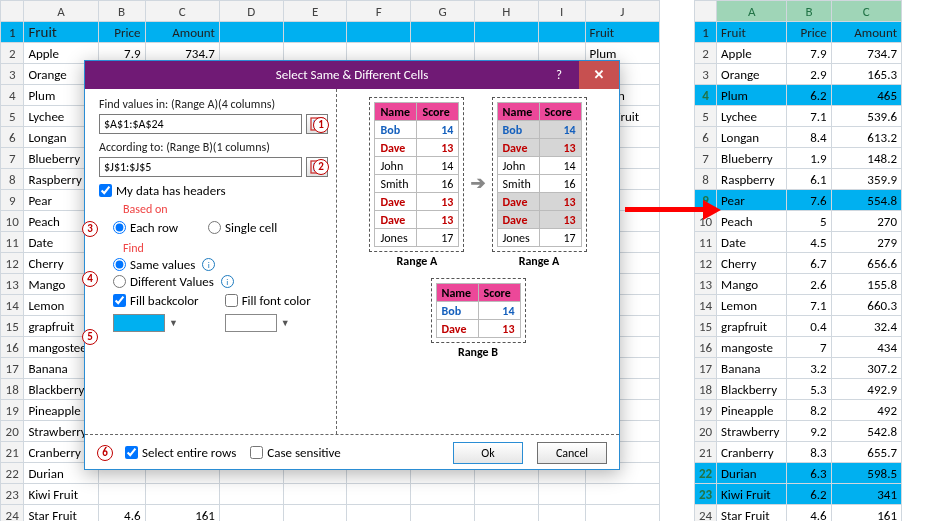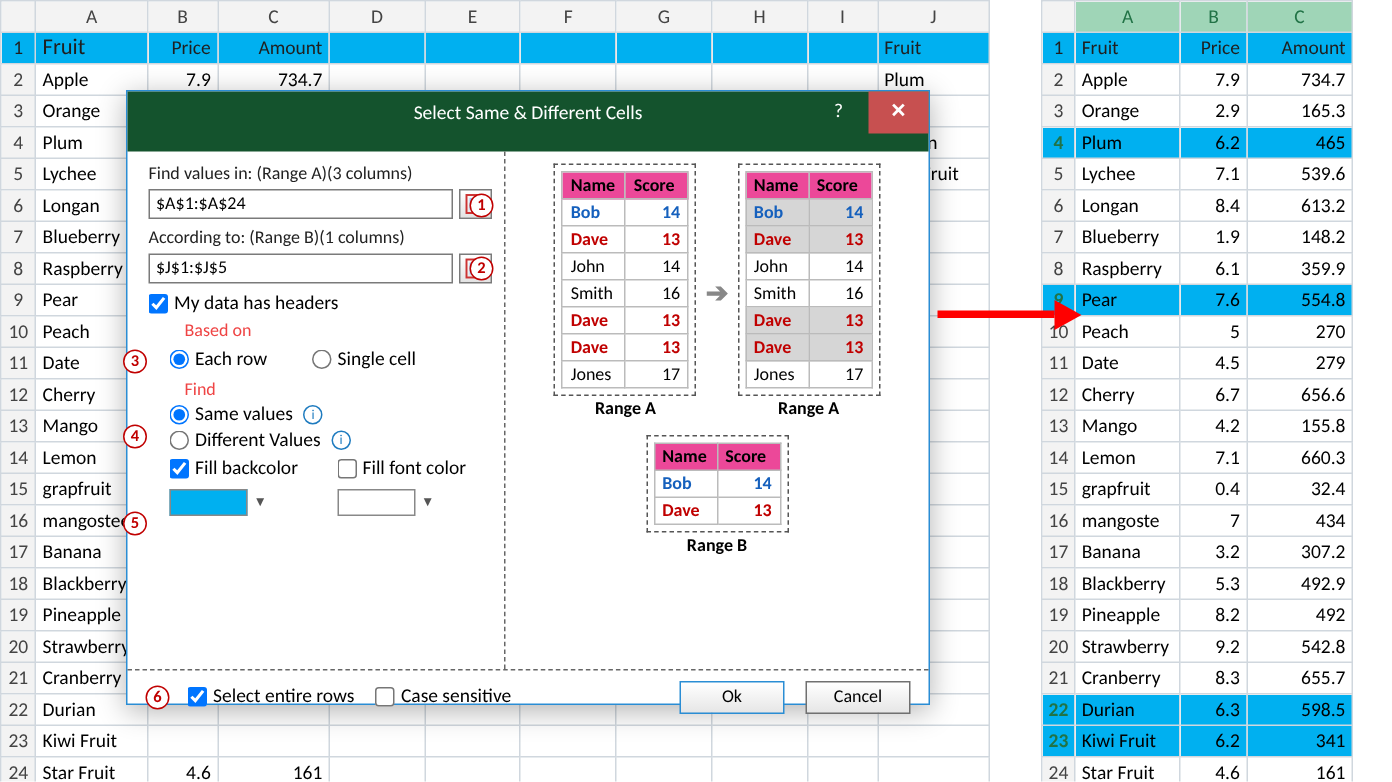--- a/index.html
+++ b/index.html
@@ -22,21 +22,21 @@
   .right-pane { border-left: 4px solid #fff; margin-left: 10px; }
 
   
   .arrow { position:absolute; left:625px; top:200px; width:100px; height:20px; }
   .arrow .shaft { position:absolute; left:0; top:7px; width:78px; height:5px; background:#ff0000; }
   .arrow .head { position:absolute; left:78px; top:0; width:0; height:0; border-left:18px solid #ff0000; border-top:10px solid transparent; border-bottom:10px solid transparent; }
 
   
   .dlg { position:absolute; left:84px; top:60px; width:536px; height:410px;
          border:1px solid #2a8dd4; background:#fff; box-shadow:0 4px 18px rgba(0,0,0,.3); }
-  .dlg-title { background:#14532d; color:#fff; height:40px; line-height:28px; text-align:center; position:relative; font-size:14px; }
+  .dlg-title { background:#701a75; color:#fff; height:28px; line-height:28px; text-align:center; position:relative; font-size:14px; }
   .dlg-title .help { position:absolute; right:46px; top:0; width:28px; text-align:center; cursor:pointer; }
   .dlg-title .close { position:absolute; right:0; top:0; width:40px; height:28px; background:#c75050; text-align:center; cursor:pointer; color:#fff; font-weight:bold; }
   .dlg-body { display:flex; flex-direction:row; height:345px; }
   .dlg-left { width:252px; padding:8px 8px 0 14px; border-right:1px dashed #666; position:relative; }
   .dlg-right { flex:1; padding:8px; display:flex; flex-direction:column; align-items:center; }
   .lbl { font-size:12px; color:#222; margin-bottom:3px; }
   .inrow { display:flex; align-items:center; gap:4px; margin-bottom:6px; }
   .txt { flex:1; border:1px solid #7a7a7a; height:20px; padding:0 4px; font-size:12px; background:#fff; }
   .range-btn { width:22px; height:20px; border:1px solid #7a7a7a; background:linear-gradient(#fff,#e3e3e3); display:flex; align-items:center; justify-content:center; cursor:pointer; }
   .range-btn svg { width:14px; height:14px; }
@@ -419,21 +419,21 @@
   </table>
 
   <div class="dlg">
     <div class="dlg-title">
       <span>Select Same &amp; Different Cells</span>
       <span class="help">?</span>
       <span class="close">✕</span>
     </div>
     <div class="dlg-body">
       <div class="dlg-left">
-        <div class="lbl">Find values in: (Range A)(3 columns)</div>
+        <div class="lbl">Find values in: (Range A)(4 columns)</div>
         <div class="inrow">
           <input class="txt" value="$A$1:$A$24" style="">
           <span class="step" style="top:28px; left:228px;">1</span>
           <div class="range-btn">
             <svg viewBox="0 0 14 14">
                 <rect x="1" y="1" width="12" height="12" fill="none" stroke="#c33" stroke-width="1.3"></rect>
                 <rect x="3" y="3" width="8" height="8" fill="#9cf"></rect>
               </svg>
           </div>
         </div>
@@ -755,21 +755,21 @@
         </tr>
         <tr>
           <td class="rowhead ">12</td>
     <td>Cherry</td>
     <td class="num">6.7</td>
     <td class="num">656.6</td>
         </tr>
         <tr>
           <td class="rowhead ">13</td>
     <td>Mango</td>
-    <td class="num">4.2</td>
+    <td class="num">2.6</td>
     <td class="num">155.8</td>
         </tr>
         <tr>
           <td class="rowhead ">14</td>
     <td>Lemon</td>
     <td class="num">7.1</td>
     <td class="num">660.3</td>
         </tr>
         <tr>
           <td class="rowhead ">15</td>

